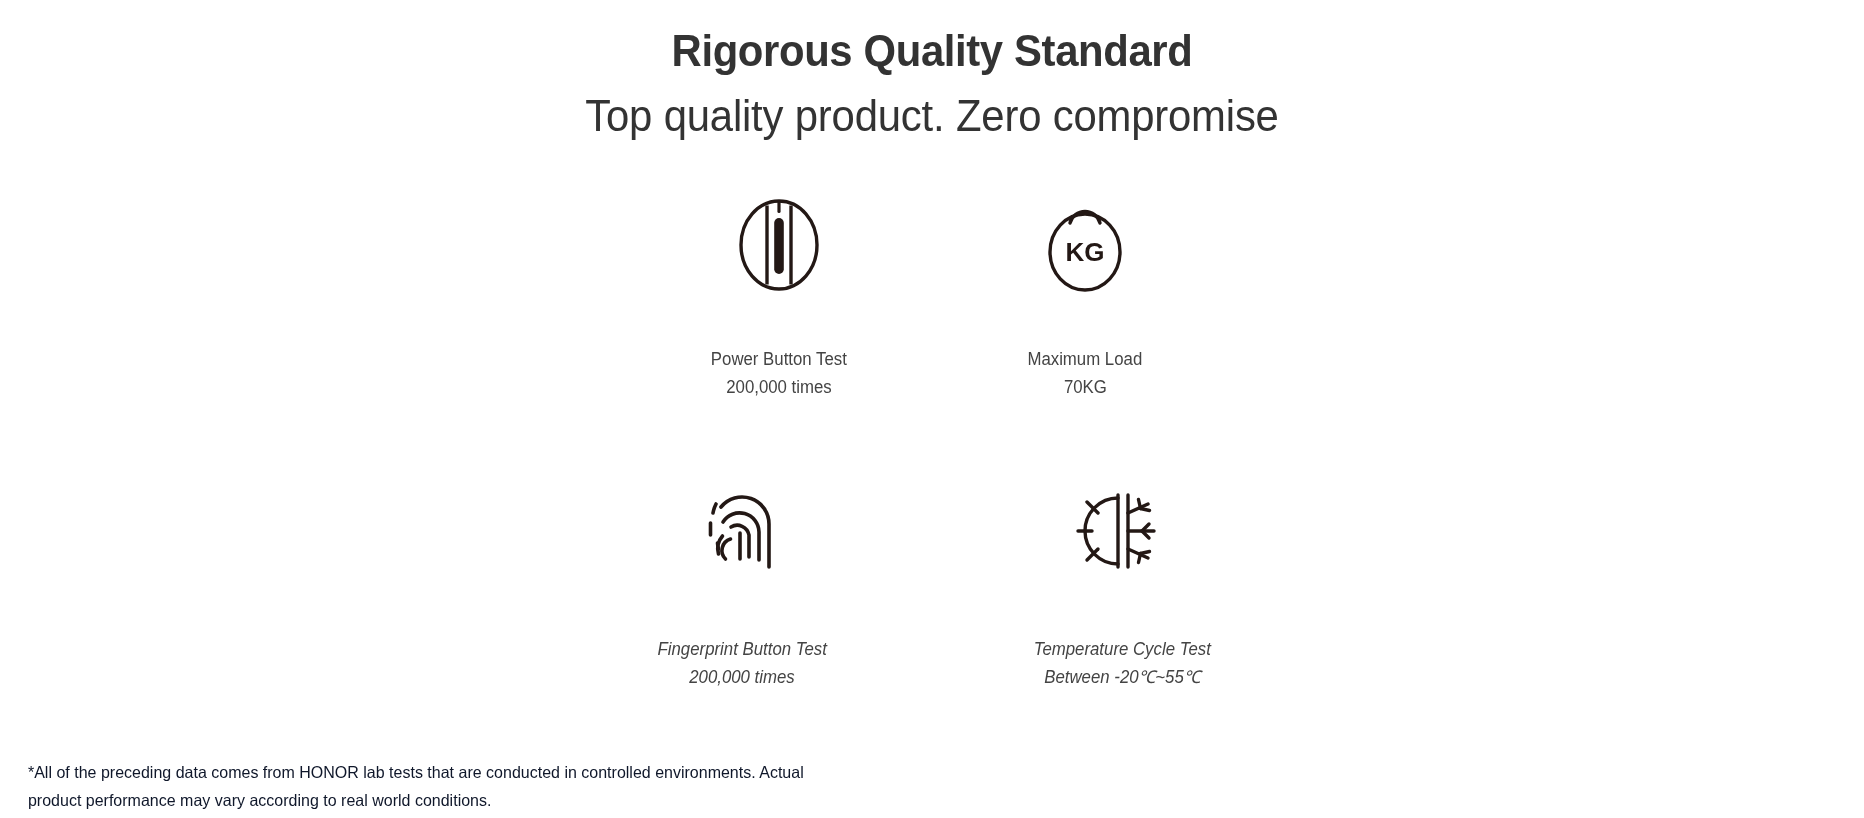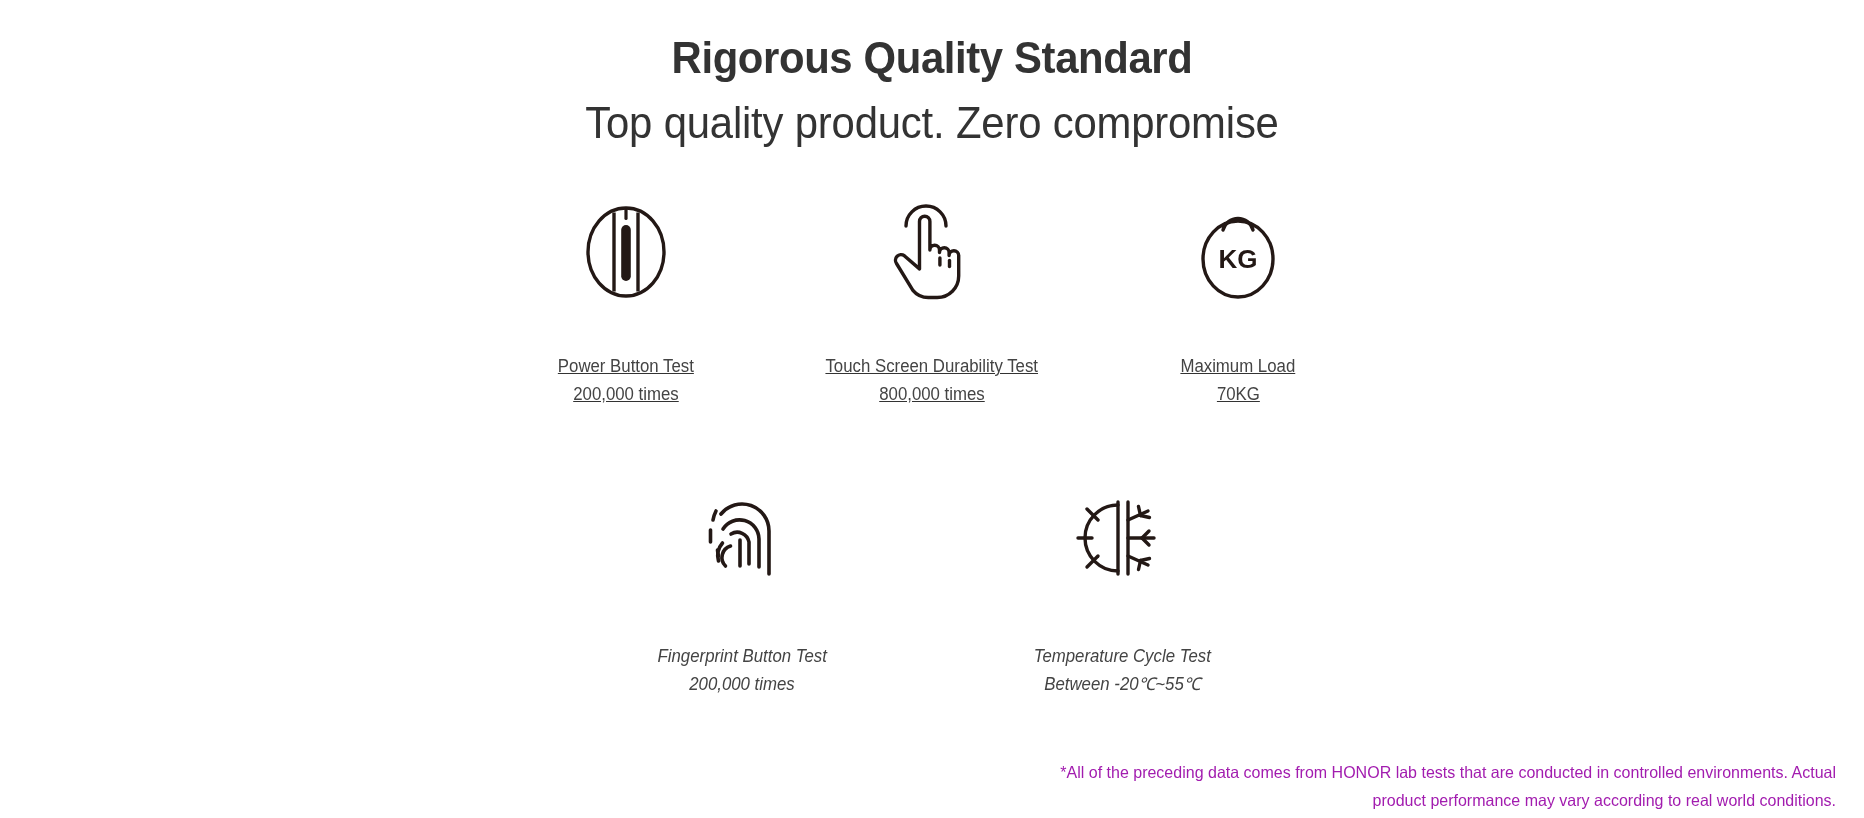--- a/index.html
+++ b/index.html
@@ -21,21 +21,21 @@
     background: #ffffff;
     display: flex;
     flex-direction: column;
     align-items: center;
   }
 
   
   .headings {
     width: 100%;
     text-align: center;
-    padding-top: 26px;
+    padding-top: 19px;
   }
   .title-line-1 {
     font-size: 45px;
     font-weight: 700;
     line-height: 64px;
     letter-spacing: -0.4px;
     color: #333333;
     transform: scaleX(0.93);
     transform-origin: center;
   }
@@ -51,21 +51,21 @@
 
   
   .rows {
     width: 1100px;
     margin-top: 44px;
   }
   .row {
     display: flex;
     justify-content: center;
   }
-  .row-1 .feature { width: 306px; text-decoration: underline; }
+  .row-1 .feature { width: 306px; }
   .row-2 { margin-top: 78px; font-style: italic; }
   .row-2 .feature { width: 380px; }
 
   .feature {
     display: flex;
     flex-direction: column;
     align-items: center;
     text-align: center;
   }
   .icon-box {
@@ -91,24 +91,24 @@
     transform: scaleX(0.96);
   }
   .row-2 .feature-label { margin-top: 52px; }
 
   
   .footnote {
     position: absolute;
     left: 0;
     right: 0;
     top: 758px;
-    text-align: right;
+    text-align: left;
     font-size: 16.5px;
     line-height: 28px;
-    color: #a21caf;
+    color: #0f172a;
   }
   .footnote .fn-line {
     display: block;
     transform: scaleX(0.97);
   }
 </style>
 </head>
 <body>
 
 <div class="page">
@@ -129,50 +129,20 @@
             <line x1="34" y1="10.5" x2="34" y2="89.5"></line>
             <line x1="58" y1="10.5" x2="58" y2="89.5"></line>
             <path d="M46 7.5 v9" stroke-width="3.2" stroke-linecap="round"></path>
             <rect x="41.2" y="23" width="9.6" height="56" rx="4.8" fill="#231815" stroke="none"></rect>
           </svg>
         </div>
         <div class="feature-label">Power Button Test</div>
         <div class="feature-value">200,000 times</div>
       </div>
 
-      <div class="feature">
-        <div class="icon-box">
-          <svg width="78" height="100" viewBox="0 0 78 100" fill="none" stroke="#231815" stroke-width="3.4" stroke-linecap="round" stroke-linejoin="round">
-
-            <path d="M13 24 a20 20 0 0 1 40 0"></path>
-
-            <path d="M26.5 19.5
-                     a5.2 5.2 0 0 1 10.4 0
-                     v28.5
-                     a4.8 4.8 0 0 1 9.6 0
-                     v2.5
-                     a4.8 4.8 0 0 1 9.6 0
-                     v3
-                     a4.8 4.8 0 0 1 9.6 0
-                     v20.5
-                     a21.5 21.5 0 0 1 -21.5 21.5
-                     h-9
-                     a20 20 0 0 1 -15.3 -7.2
-                     L3.5 61.5
-                     a5.6 5.6 0 0 1 7.8 -7.8
-                     l15.2 13.2
-                     z"></path>
-
-            <path d="M46.9 56 v7"></path>
-            <path d="M56.5 58.5 v6"></path>
-          </svg>
-        </div>
-        <div class="feature-label">Touch Screen Durability Test</div>
-        <div class="feature-value">800,000 times</div>
-      </div>
 
       <div class="feature">
         <div class="icon-box">
           <svg width="88" height="100" viewBox="0 0 88 100" fill="none" stroke="#231815" stroke-width="3.4">
 
             <path d="M29 28 a15.5 15.5 0 0 1 30 0" stroke-linecap="round"></path>
 
             <ellipse cx="44" cy="57" rx="35" ry="38"></ellipse>
             <text x="44" y="66" font-family="'Liberation Sans', sans-serif" font-size="26" font-weight="700" fill="#231815" stroke="none" text-anchor="middle">KG</text>
           </svg>

